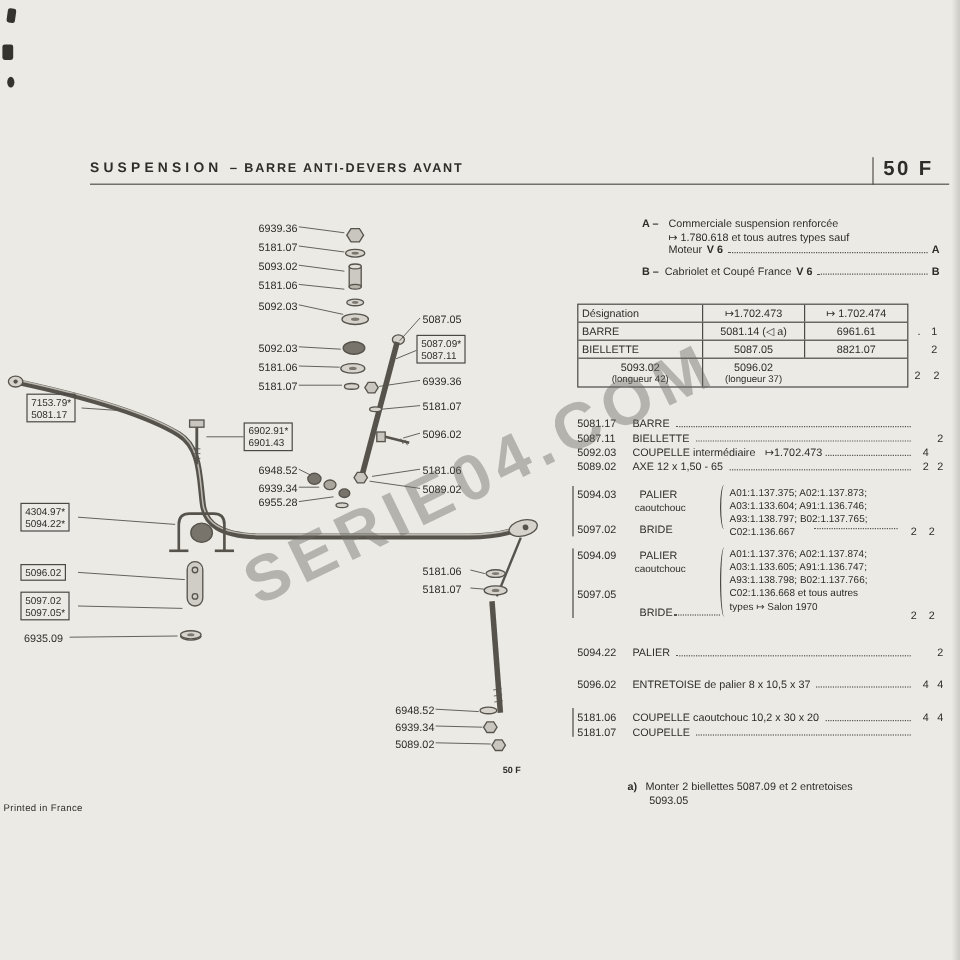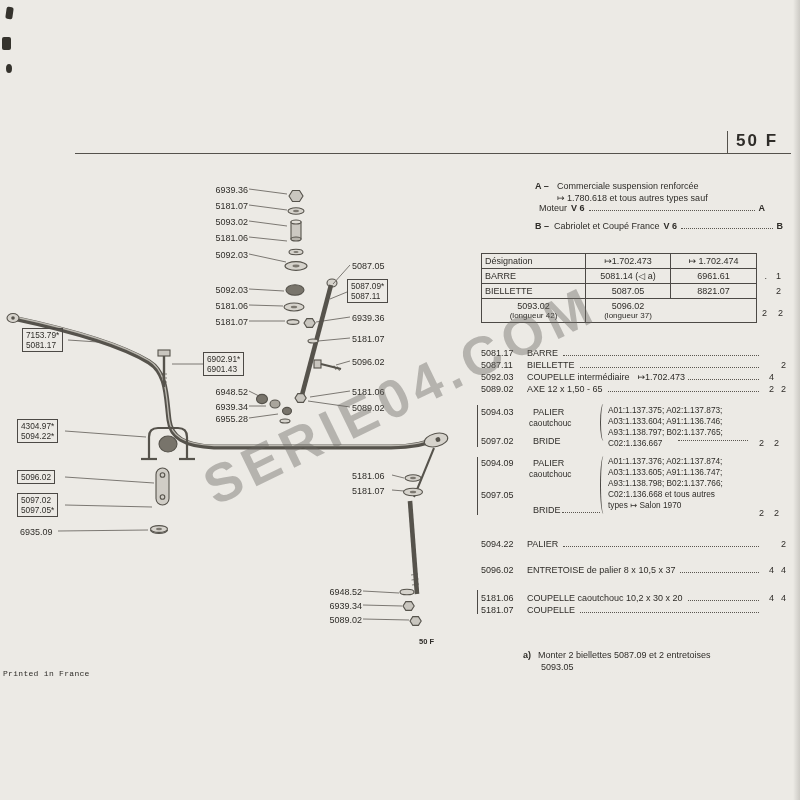--- a/index.html
+++ b/index.html
@@ -57,33 +57,36 @@
   .lrow .q{width:12px;text-align:right;flex:none;}
 
   .sm2{font-size:8.3px;}
   .code{font-size:8.3px;}
   .brace{position:absolute;width:6px;border-left:1.4px solid #4c4945;z-index:2;
          border-radius:50% 0 0 50% / 50% 0 0 50%;}
   .vline{position:absolute;border-left:1px solid #4c4945;z-index:2;}
   .ldrA{position:absolute;border-bottom:1.2px dotted #5a564f;z-index:2;}
   .bq{position:absolute;width:12px;text-align:right;font-size:9px;z-index:2;}
   .fnb{font-weight:bold;}
-  .printed{font-size:8px;letter-spacing:.3px;font-family:Liberation Mono, monospace;}
+  .printed{font-size:8px;letter-spacing:.3px;}
   .dcode{font-size:7.5px;font-weight:bold;}
 </style>
 </head>
 <body>
 
 <div class="page">
 
   <div class="edge"></div>
   <div class="mark m1"></div>
   <div class="mark m2"></div>
   <div class="mark m3"></div>
 
+  <div class="header">
+    <span class="t-main">SUSPENSION</span><span class="t-sep">–</span><span class="t-rest">BARRE ANTI-DEVERS AVANT</span>
+  </div>
   <div class="rule"></div>
   <div class="tick"></div>
   <div class="page-code">50 F</div>
 
   <svg class="art" width="800" height="800" viewBox="0 0 800 800">
     <g stroke="#56534c" fill="none">
       <path d="M 13 318 C 55 327 118 343 149 362 C 167 373 166 396 169 420 C 171 437 184 446 214 447 L 391 447 C 413 447 429 443 441 437" stroke-width="5"></path>
       <path d="M 13 316.5 C 55 325.5 118 341.5 149 360.5 C 167 371.5 166 395 169 419 C 171 436 184 444.5 214 445.5 L 391 445.5 C 413 445.5 428 442 440 436" stroke="#bdbab2" stroke-width="1.3"></path>
       <ellipse cx="13" cy="318" rx="6" ry="4.5" fill="#d6d3cc" stroke-width="1.1"></ellipse>
       <circle cx="13" cy="318" r="1.8" fill="#56534c" stroke="none"></circle>
@@ -233,21 +236,21 @@
     <span>5096.02</span>
   </div>
   <div class="cobox" style="left:17px;top:493px">
     <span>5097.02</span>
     <span>5097.05*</span>
   </div>
 
   <span class="bs nb" style="left:535px;top:181px">A –</span>
   <span class="bs" style="left:557px;top:181px">Commerciale suspension renforcée</span>
   <span class="bs" style="left:557px;top:193px">↦ 1.780.618 et tous autres types sauf</span>
-  <div class="nline" style="left:539px;top:203px;width:226px">
+  <div class="nline" style="left:557px;top:203px;width:226px">
     <span>Moteur</span>
     <span class="nb" style="margin-left:4px">V 6</span>
     <span class="nldr"></span>
     <span class="nb">A</span>
   </div>
   <div class="nline" style="left:535px;top:221px;width:248px">
     <span class="nb" style="margin-right:5px">B –</span>
     <span>Cabriolet et Coupé France</span>
     <span class="nb" style="margin-left:4px">V 6</span>
     <span class="nldr"></span>

